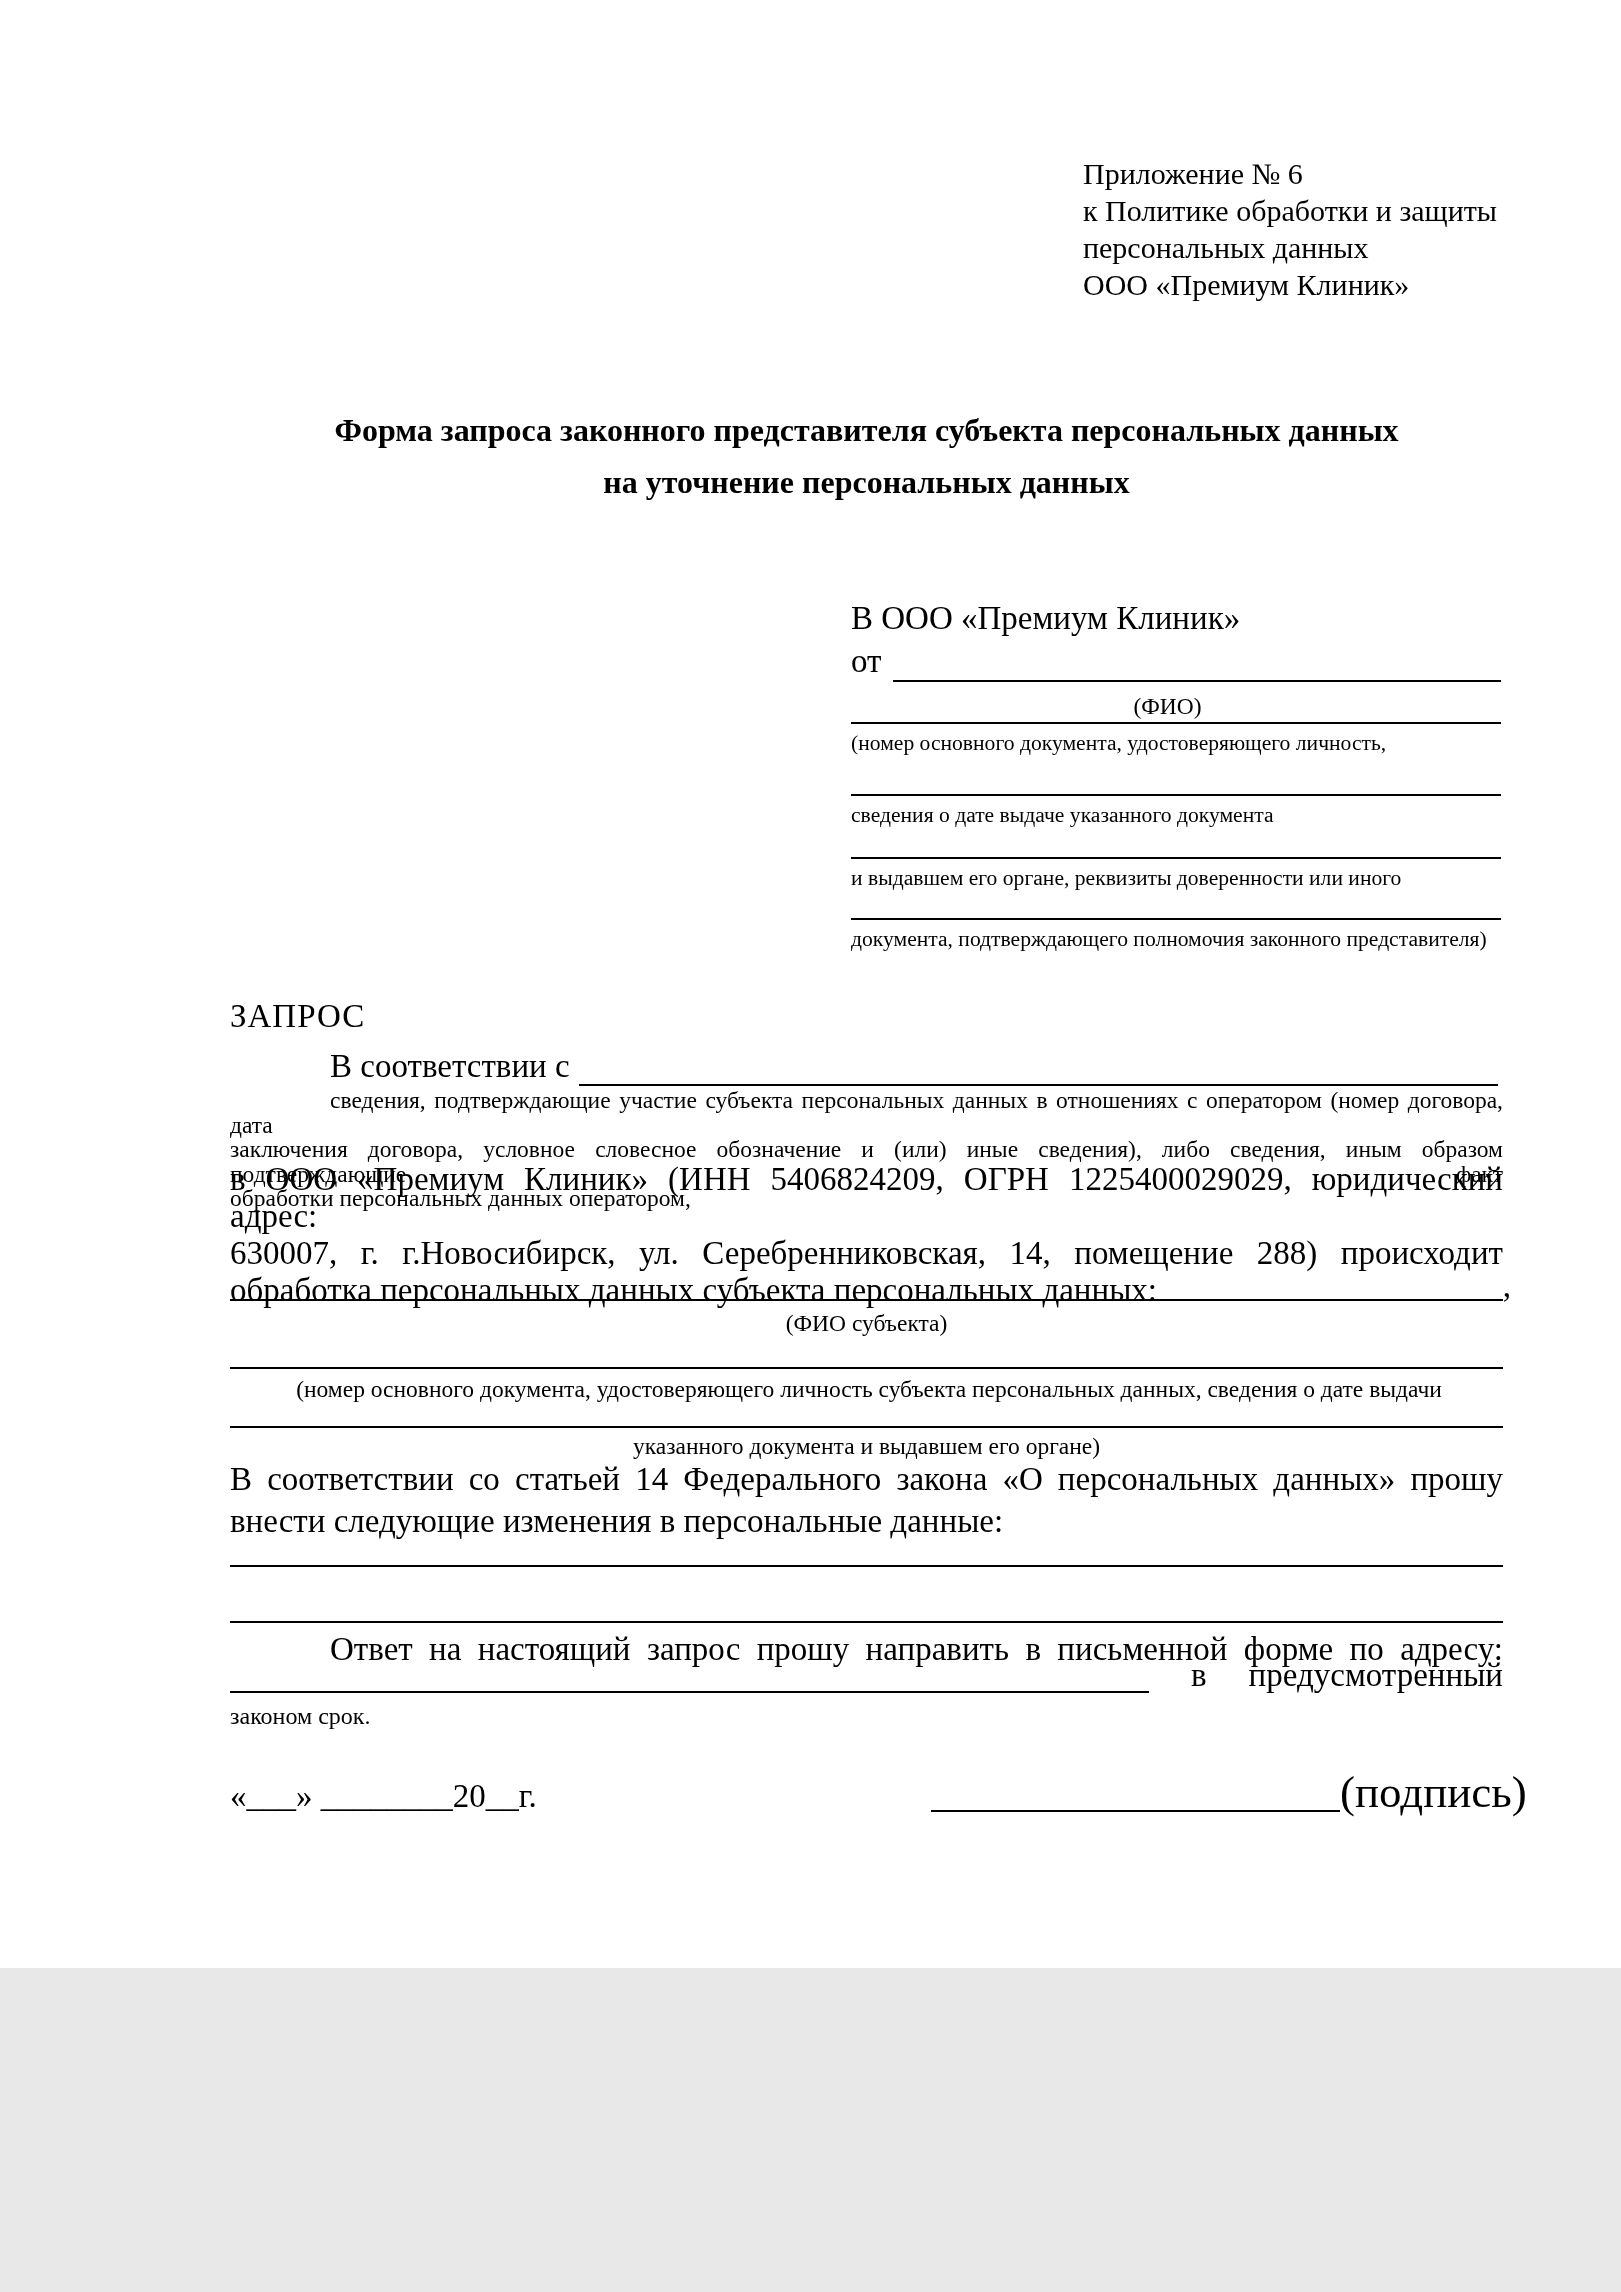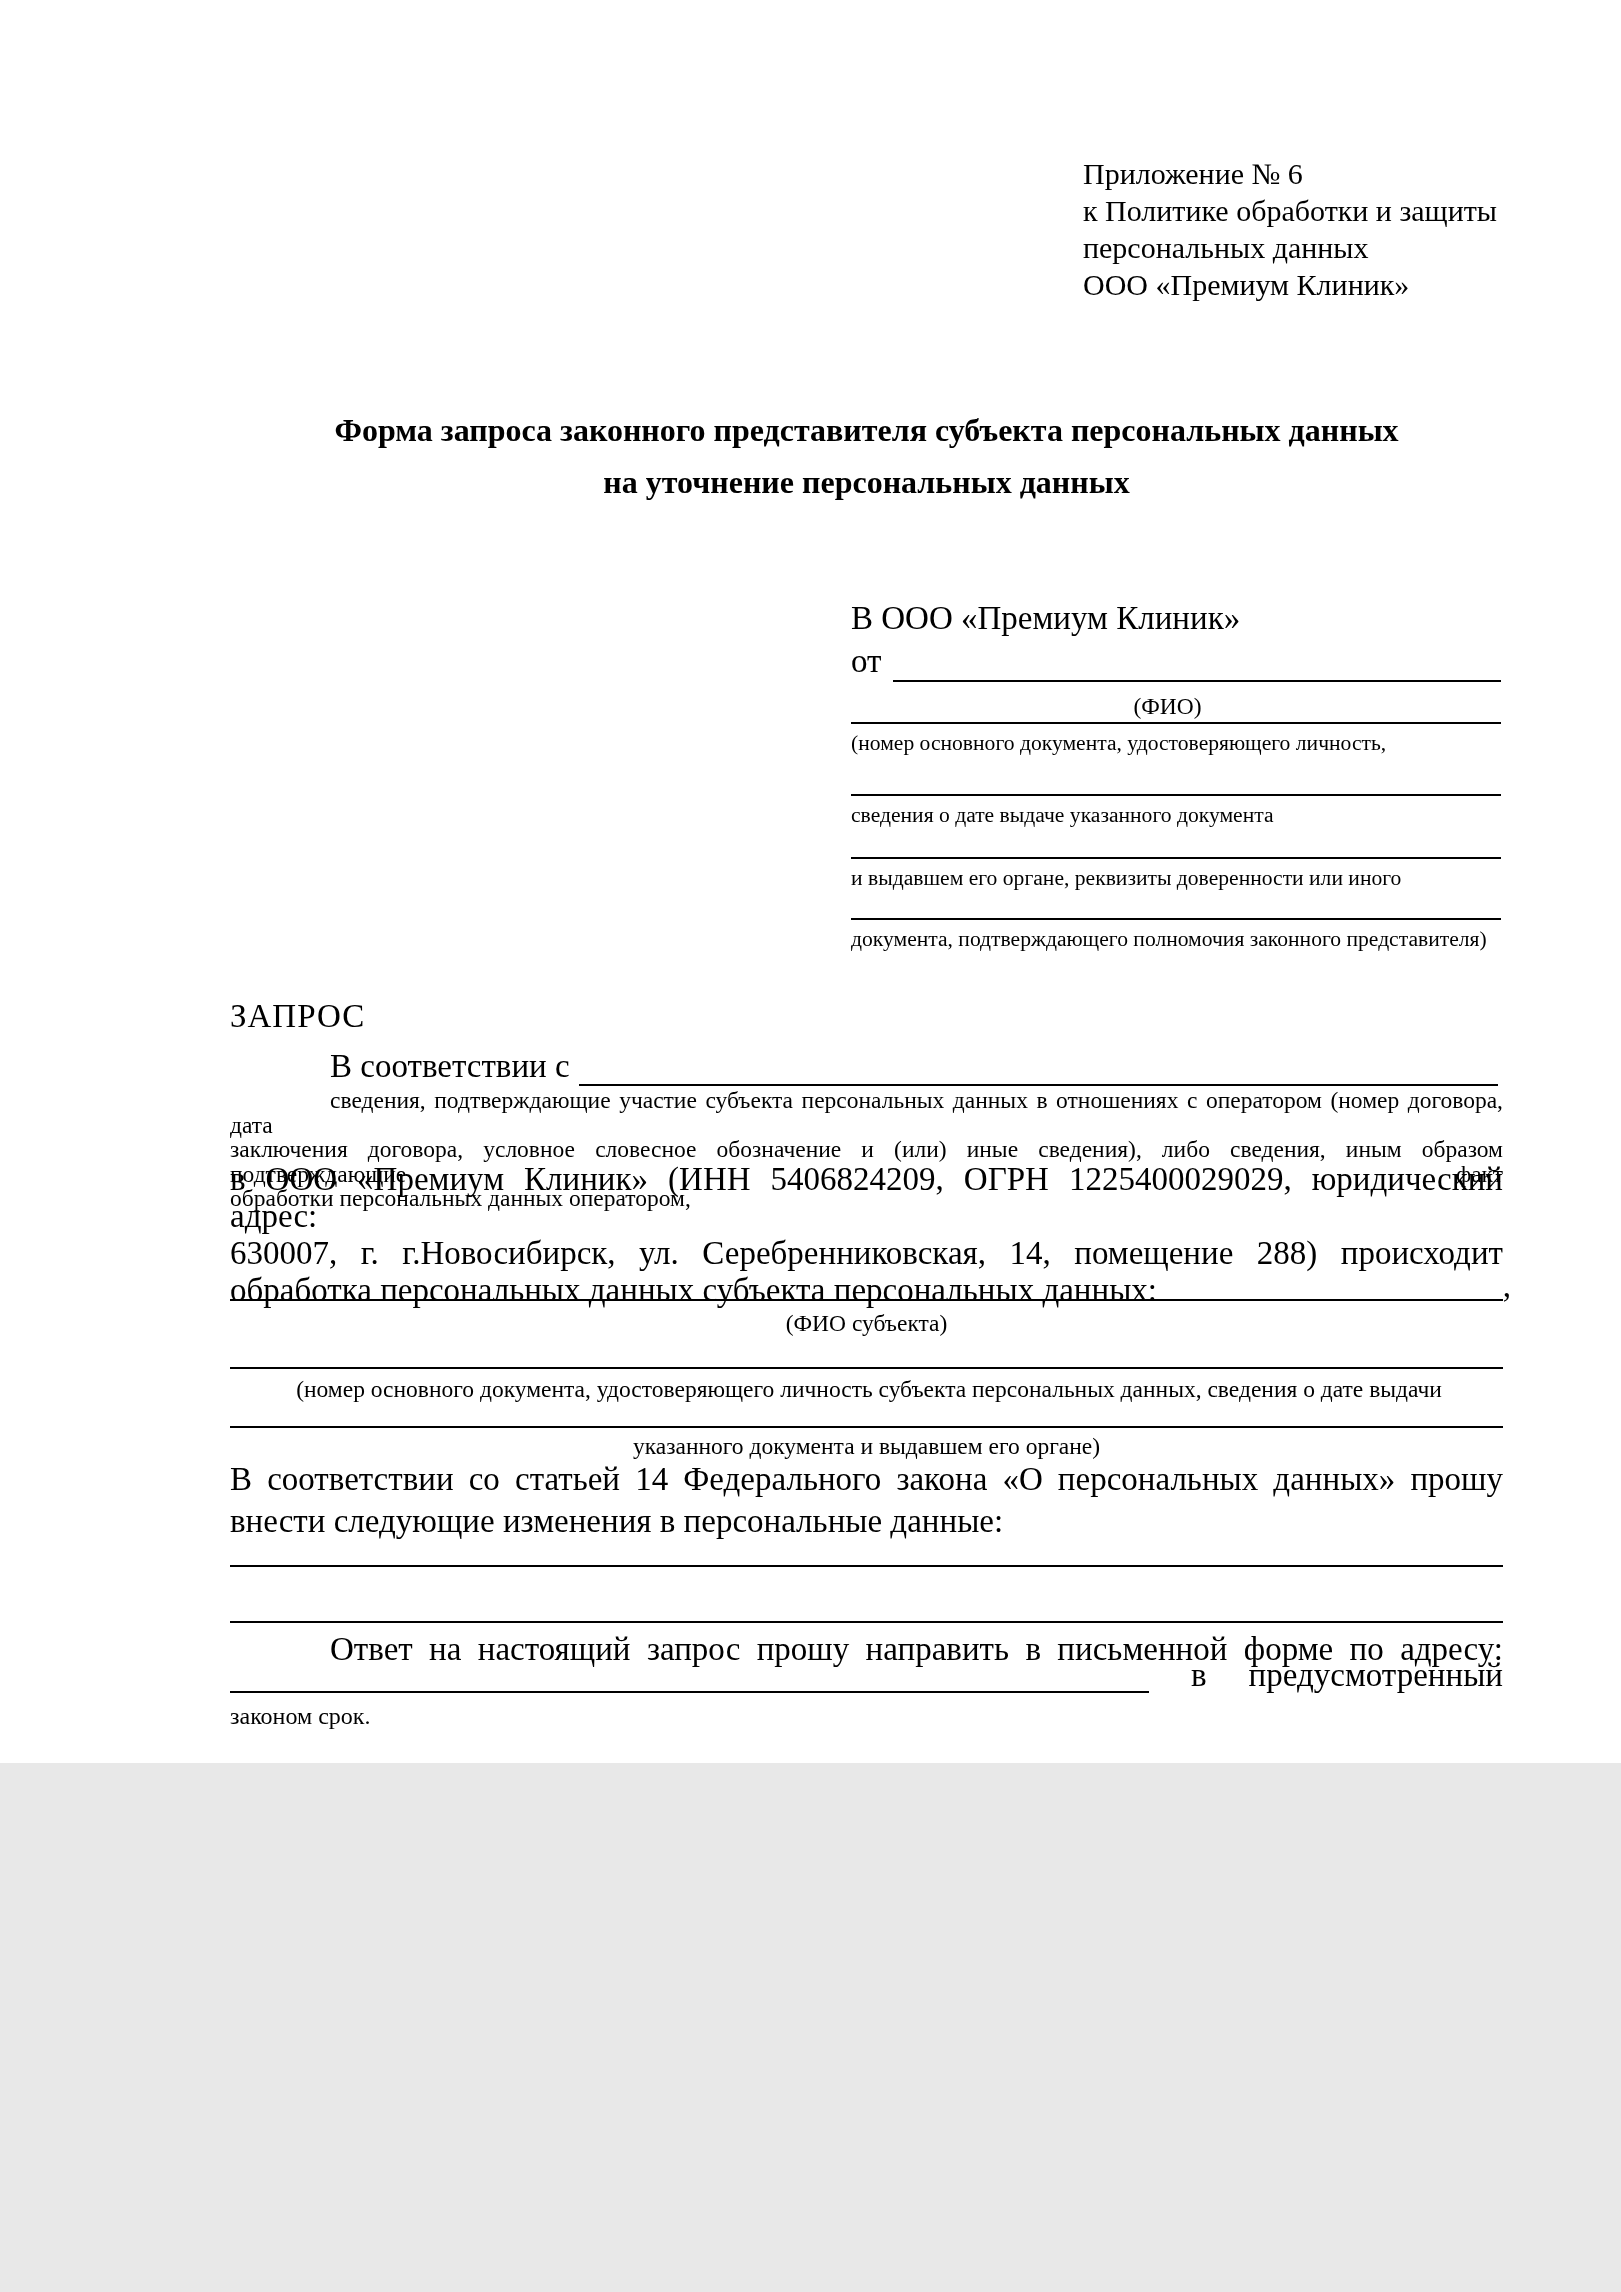--- a/index.html
+++ b/index.html
@@ -1,18 +1,18 @@
 <!DOCTYPE html>
 <html><head>
 <meta charset="utf-8">
 <style>
   html,body{margin:0;padding:0;background:#e8e8e8;}
   .page{
     position:relative;
-    width:1621px;height:1763px;
+    width:1621px;height:1968px;
     background:#ffffff;
     font-family:"Liberation Serif","DejaVu Serif",serif;
     color:#000;
     overflow:hidden;
   }
   .abs{position:absolute;}
   .body-txt{font-size:33px;}
   .jfull{text-align:justify;text-align-last:justify;}
   .blank{border-bottom:2.9px solid #000;}
   .cap{font-size:21.6px;text-align:left;line-height:27.4px;}

